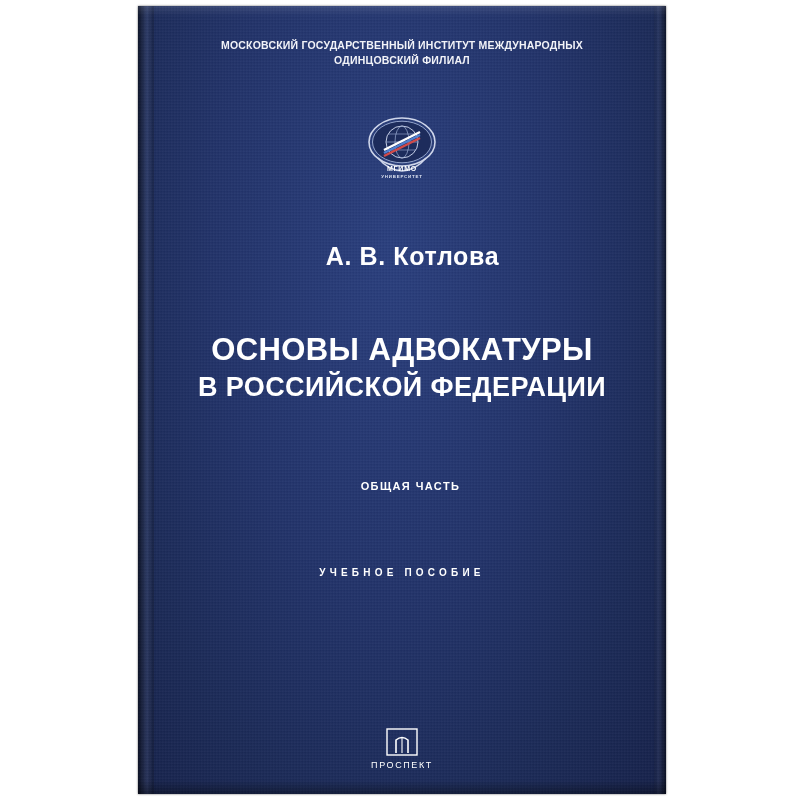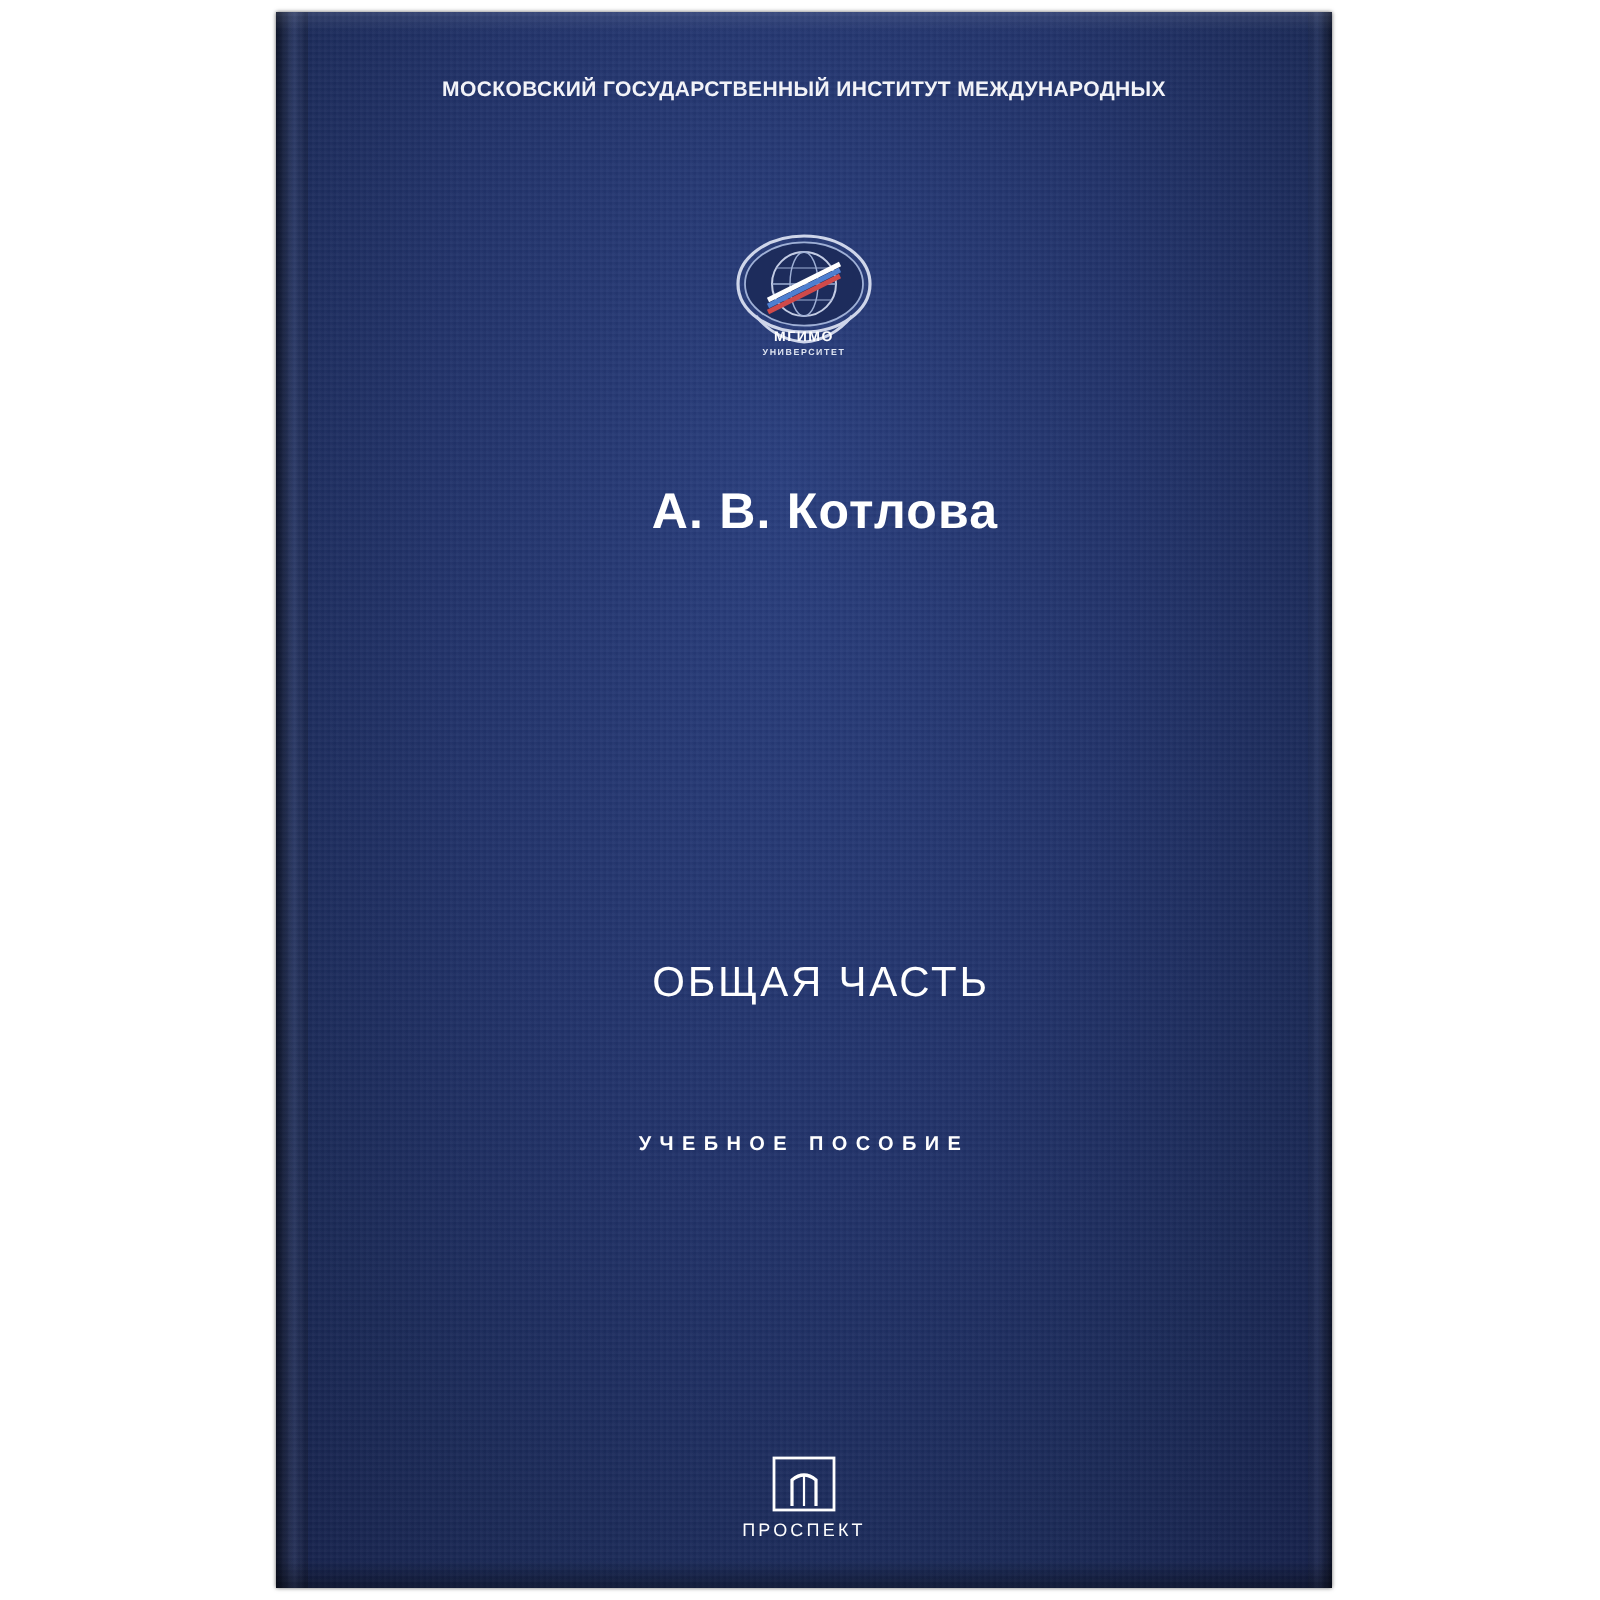--- a/index.html
+++ b/index.html
@@ -128,22 +128,22 @@
   #title-line-2 {
     font-size: 27px;
     font-weight: bold;
     letter-spacing: 0.4px;
     line-height: 1.35;
     text-transform: uppercase;
   }
 
   #part-label {
     top: 474px;
-    font-size: 21px;
-    font-weight: normal;
+    font-size: 11px;
+    font-weight: bold;
     letter-spacing: 1.4px;
     text-transform: uppercase;
     margin-left: 17px;
   }
 
   #edition-type {
     top: 561px;
     font-size: 10px;
     font-weight: bold;
     letter-spacing: 4.2px;
@@ -181,20 +181,21 @@
   <div id="book-cover">
 
     <div id="texture"></div>
     <div id="spine-edge"></div>
     <div id="right-edge"></div>
     <div id="top-edge"></div>
     <div id="bottom-edge"></div>
 
     <div class="center" id="uni-block">
       <div>МОСКОВСКИЙ ГОСУДАРСТВЕННЫЙ ИНСТИТУТ МЕЖДУНАРОДНЫХ</div>
+      <div>ОДИНЦОВСКИЙ ФИЛИАЛ</div>
     </div>
 
     <svg id="emblem" viewBox="0 0 96 66" aria-hidden="true">
 
       <ellipse cx="48" cy="28" rx="33" ry="24" fill="none" stroke="#cfd6ea" stroke-width="1.6"></ellipse>
       <ellipse cx="48" cy="28" rx="29.5" ry="20.8" fill="#1d2c5c" stroke="#9fb0d6" stroke-width="0.9"></ellipse>
 
       <circle cx="48" cy="28" r="16" fill="none" stroke="#c3cce4" stroke-width="1"></circle>
       <ellipse cx="48" cy="28" rx="7" ry="16" fill="none" stroke="#9fb0d6" stroke-width="0.7"></ellipse>
       <line x1="32" y1="28" x2="64" y2="28" stroke="#9fb0d6" stroke-width="0.7"></line>
@@ -206,20 +207,24 @@
       <path d="M30 42 L66 24" stroke="#d04a4a" stroke-width="2.4"></path>
 
       <path d="M24 44 Q34 56 48 57 Q62 56 72 44" fill="none" stroke="#cfd6ea" stroke-width="1.4"></path>
 
       <text x="48" y="56.5" text-anchor="middle" font-family="Liberation Sans, sans-serif" font-size="7" font-weight="bold" fill="#ffffff" letter-spacing="0.8">МГИМО</text>
       <text x="48" y="63.5" text-anchor="middle" font-family="Liberation Sans, sans-serif" font-size="4.4" font-weight="bold" fill="#dfe5f2" letter-spacing="0.8">УНИВЕРСИТЕТ</text>
     </svg>
 
     <div class="center" id="author">А. В. Котлова</div>
 
+    <div class="center" id="title-block">
+      <div id="title-line-1">ОСНОВЫ АДВОКАТУРЫ</div>
+      <div id="title-line-2">В РОССИЙСКОЙ ФЕДЕРАЦИИ</div>
+    </div>
 
     <div class="center" id="part-label">ОБЩАЯ ЧАСТЬ</div>
 
     <div class="center" id="edition-type">УЧЕБНОЕ ПОСОБИЕ</div>
 
     <div id="publisher">
       <svg id="pub-mark" viewBox="0 0 34 30" aria-hidden="true">
         <rect x="2" y="2" width="30" height="26" fill="none" stroke="#ffffff" stroke-width="1.4"></rect>
         <path d="M11 26 L11 13 Q17 8 23 13 L23 26" fill="none" stroke="#ffffff" stroke-width="1.6"></path>
         <line x1="17" y1="10" x2="17" y2="26" stroke="#ffffff" stroke-width="1.1"></line>

